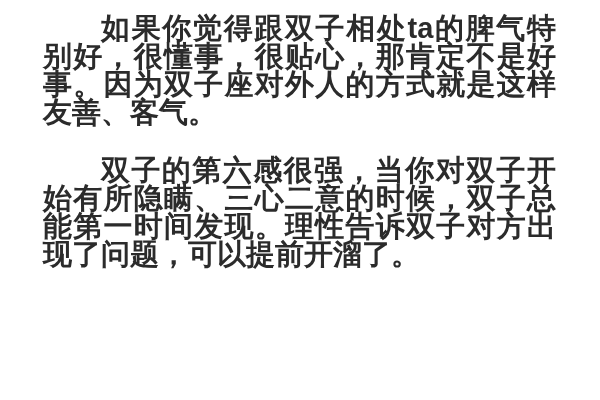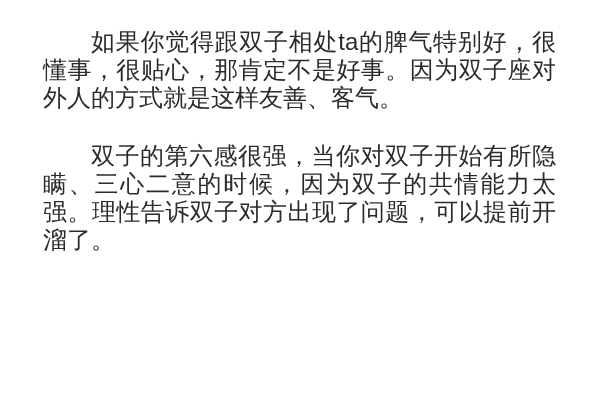--- a/index.html
+++ b/index.html
@@ -12,30 +12,30 @@
     overflow: hidden;
     background: #ffffff;
     font-family: "Liberation Sans", sans-serif;
   }
   .article {
     box-sizing: content-box;
     padding: 14px 44px 0 43px;
     width: 513px;
   }
   .article p {
-    margin: 14px 0 30px 0;
-    font-size: 24px;
+    margin: 0 0 30px 0;
+    font-size: 29px;
     line-height: 28px;
     letter-spacing: 0;
     color: #2b2b2b;
     text-indent: 2em;
     text-align: justify;
     word-break: normal;
-    font-weight: 400;
+    font-weight: 700;
   }
 </style>
 </head>
 <body style="background: rgb(255, 255, 255);">
 
 <div class="article">
   <p style="color: rgb(43, 43, 43);">如果你觉得跟双子相处ta的脾气特别好，很懂事，很贴心，那肯定不是好事。因为双子座对外人的方式就是这样友善、客气。</p>
-  <p style="color: rgb(43, 43, 43);">双子的第六感很强，当你对双子开始有所隐瞒、三心二意的时候，因为双子的共情能力太强。理性告诉双子对方出现了问题，可以提前开溜了。</p>
+  <p style="color: rgb(43, 43, 43);">双子的第六感很强，当你对双子开始有所隐瞒、三心二意的时候，双子总能第一时间发现。理性告诉双子对方出现了问题，可以提前开溜了。</p>
 </div>
 
 </body></html>

